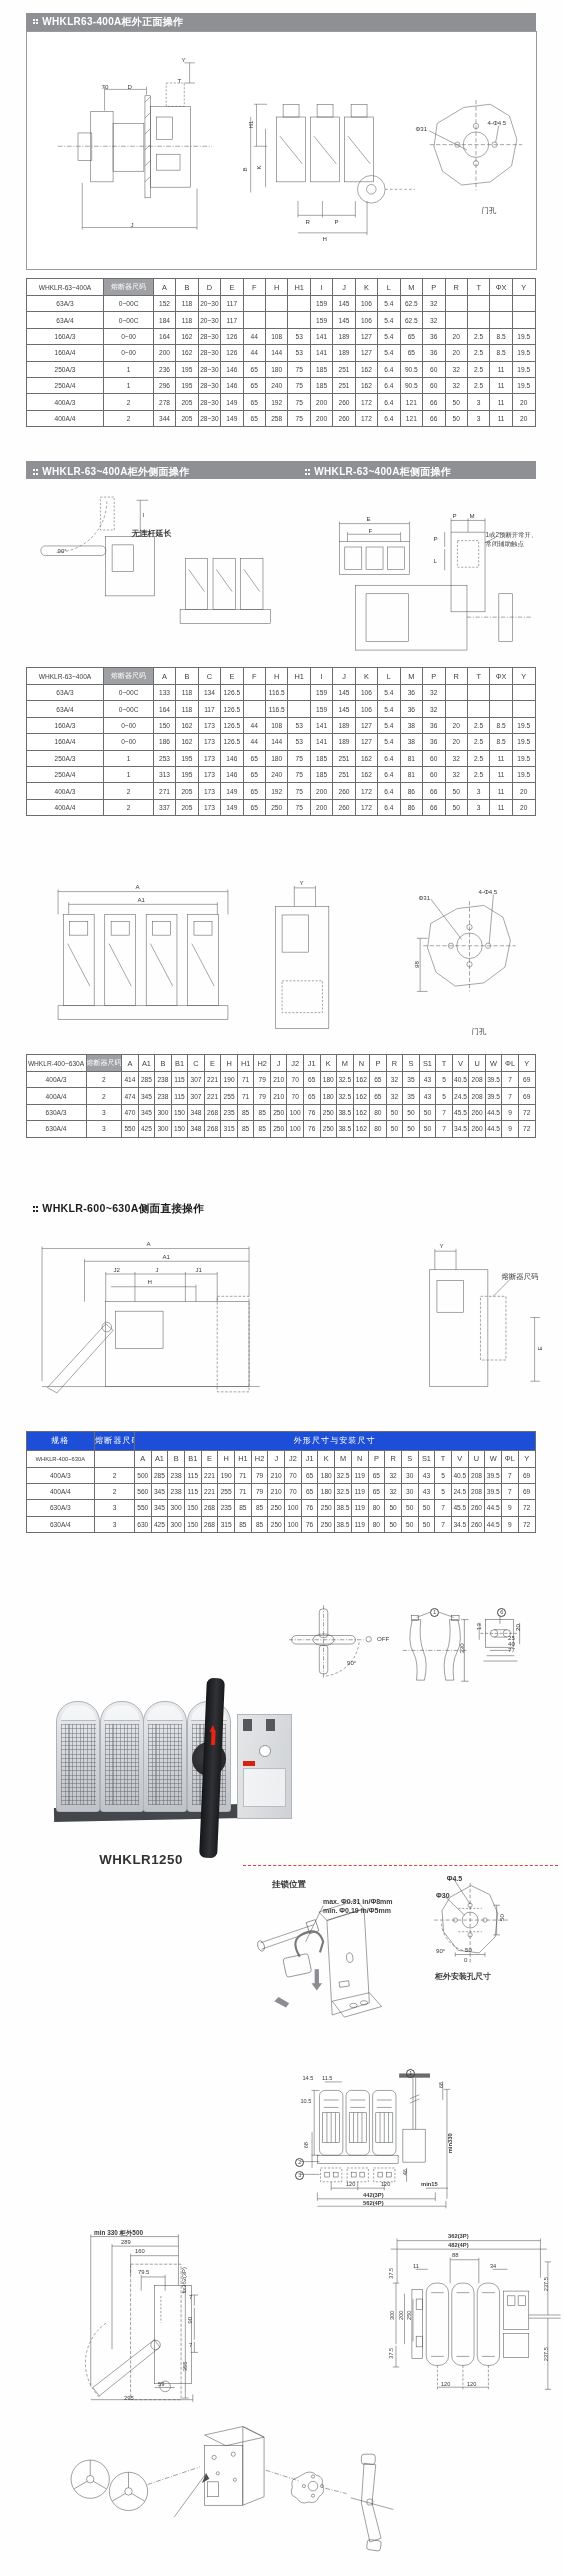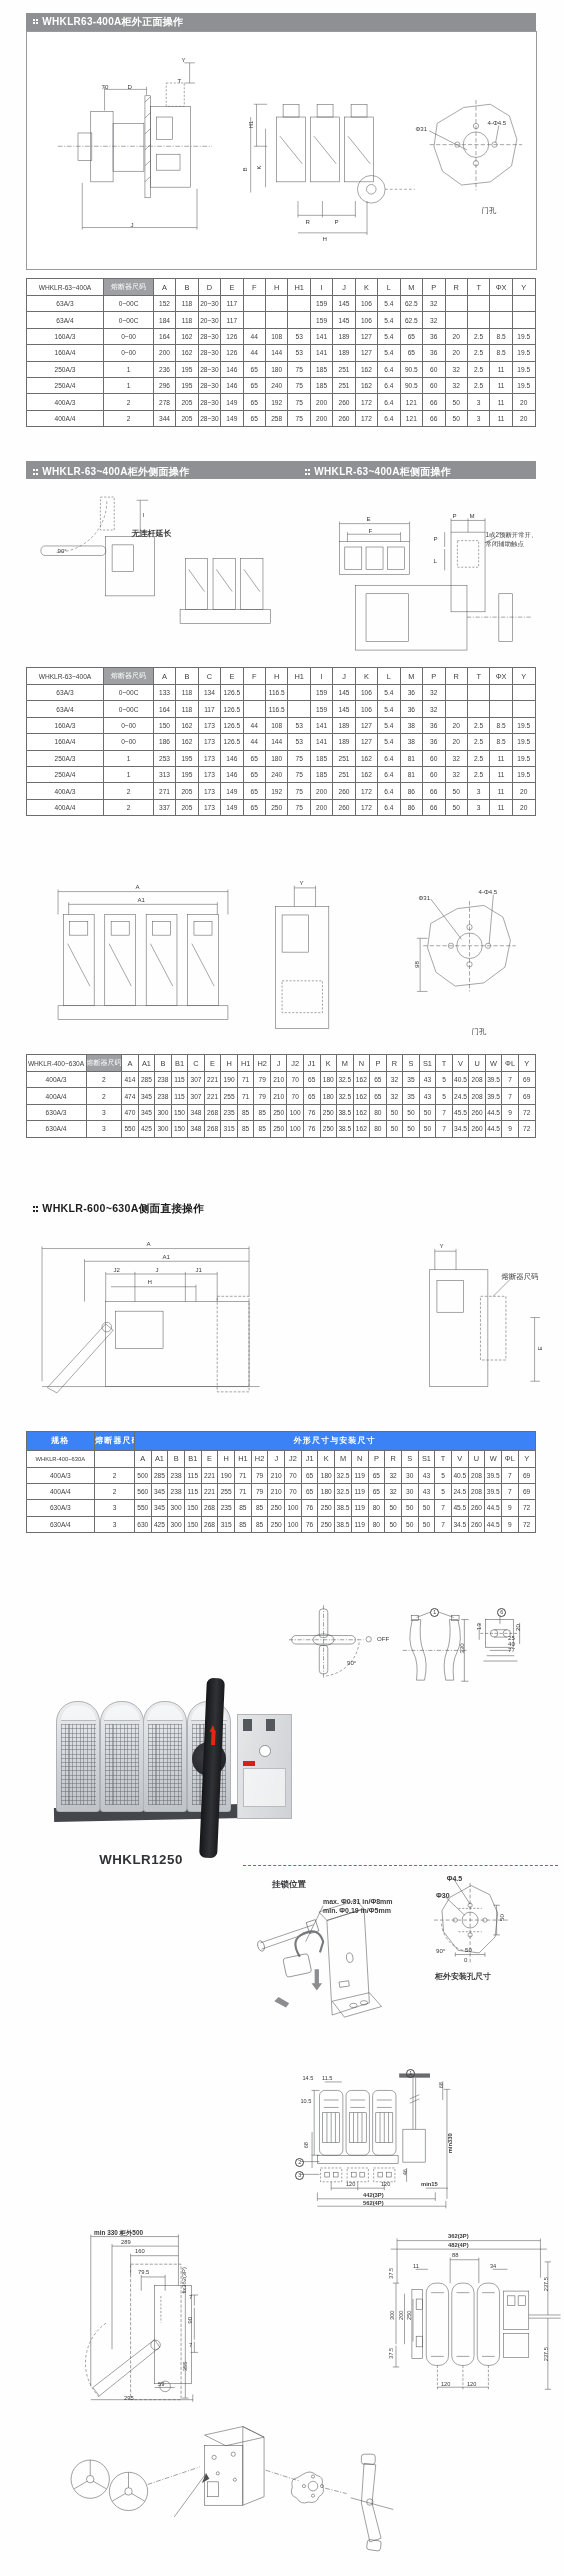--- a/index.html
+++ b/index.html
@@ -23,21 +23,21 @@
   .ann.b{font-weight:bold;}
   .ann.circ{width:7.4px;height:7.4px;border:0.5px solid #444;border-radius:50%;text-align:center;
             line-height:7.4px;font-size:5.3px;}
   .tbl{position:absolute;left:25.5px;width:510px;}
   table.dim{border-collapse:collapse;table-layout:fixed;width:100%;background:#fff;border:1.1px solid #4c4d4f;}
   table.dim th,table.dim td{border:0.5px solid #6b6c6e;text-align:center;padding:0;overflow:hidden;
        white-space:nowrap;font-weight:normal;color:#414143;}
   table.dim thead th{font-size:7.4px;height:16px;color:#3c3d3f;}
   table.dim td{font-size:6.6px;height:15.4px;}
   table.dim .gray-cell{background:#9ea0a3;color:#fff;font-size:7px;}
-  table.dim tr.gray-row th{background:#3b82f6;color:#fff;font-size:8px;height:17.5px;font-weight:bold;letter-spacing:1.1px;}
+  table.dim tr.gray-row th{background:#1d4ed8;color:#fff;font-size:8px;height:17.5px;font-weight:normal;letter-spacing:1.1px;}
   table.dim th.first-col{font-size:6.6px;}
   .t-narrow thead th{font-size:6.4px;}
   .t-narrow td{font-size:6.1px;height:15.4px;}
   .t4 td{height:16px;}
   .t4 thead th.first-col{font-size:5.8px;}
   svg{position:absolute;left:0;top:0;}
   .red-dash{position:absolute;left:243px;top:1865px;width:315px;border-top:1.1px dashed #e8412b;}
   .photo{position:absolute;left:50px;top:1686px;width:250px;height:162px;}
   .ph-base{position:absolute;left:4.2px;top:120px;width:189px;height:14px;background:#43464b;transform:rotate(-1.2deg);}
   .ph-cover{position:absolute;top:15px;width:42px;height:109px;border-radius:21px 21px 2.7px 2.7px;

